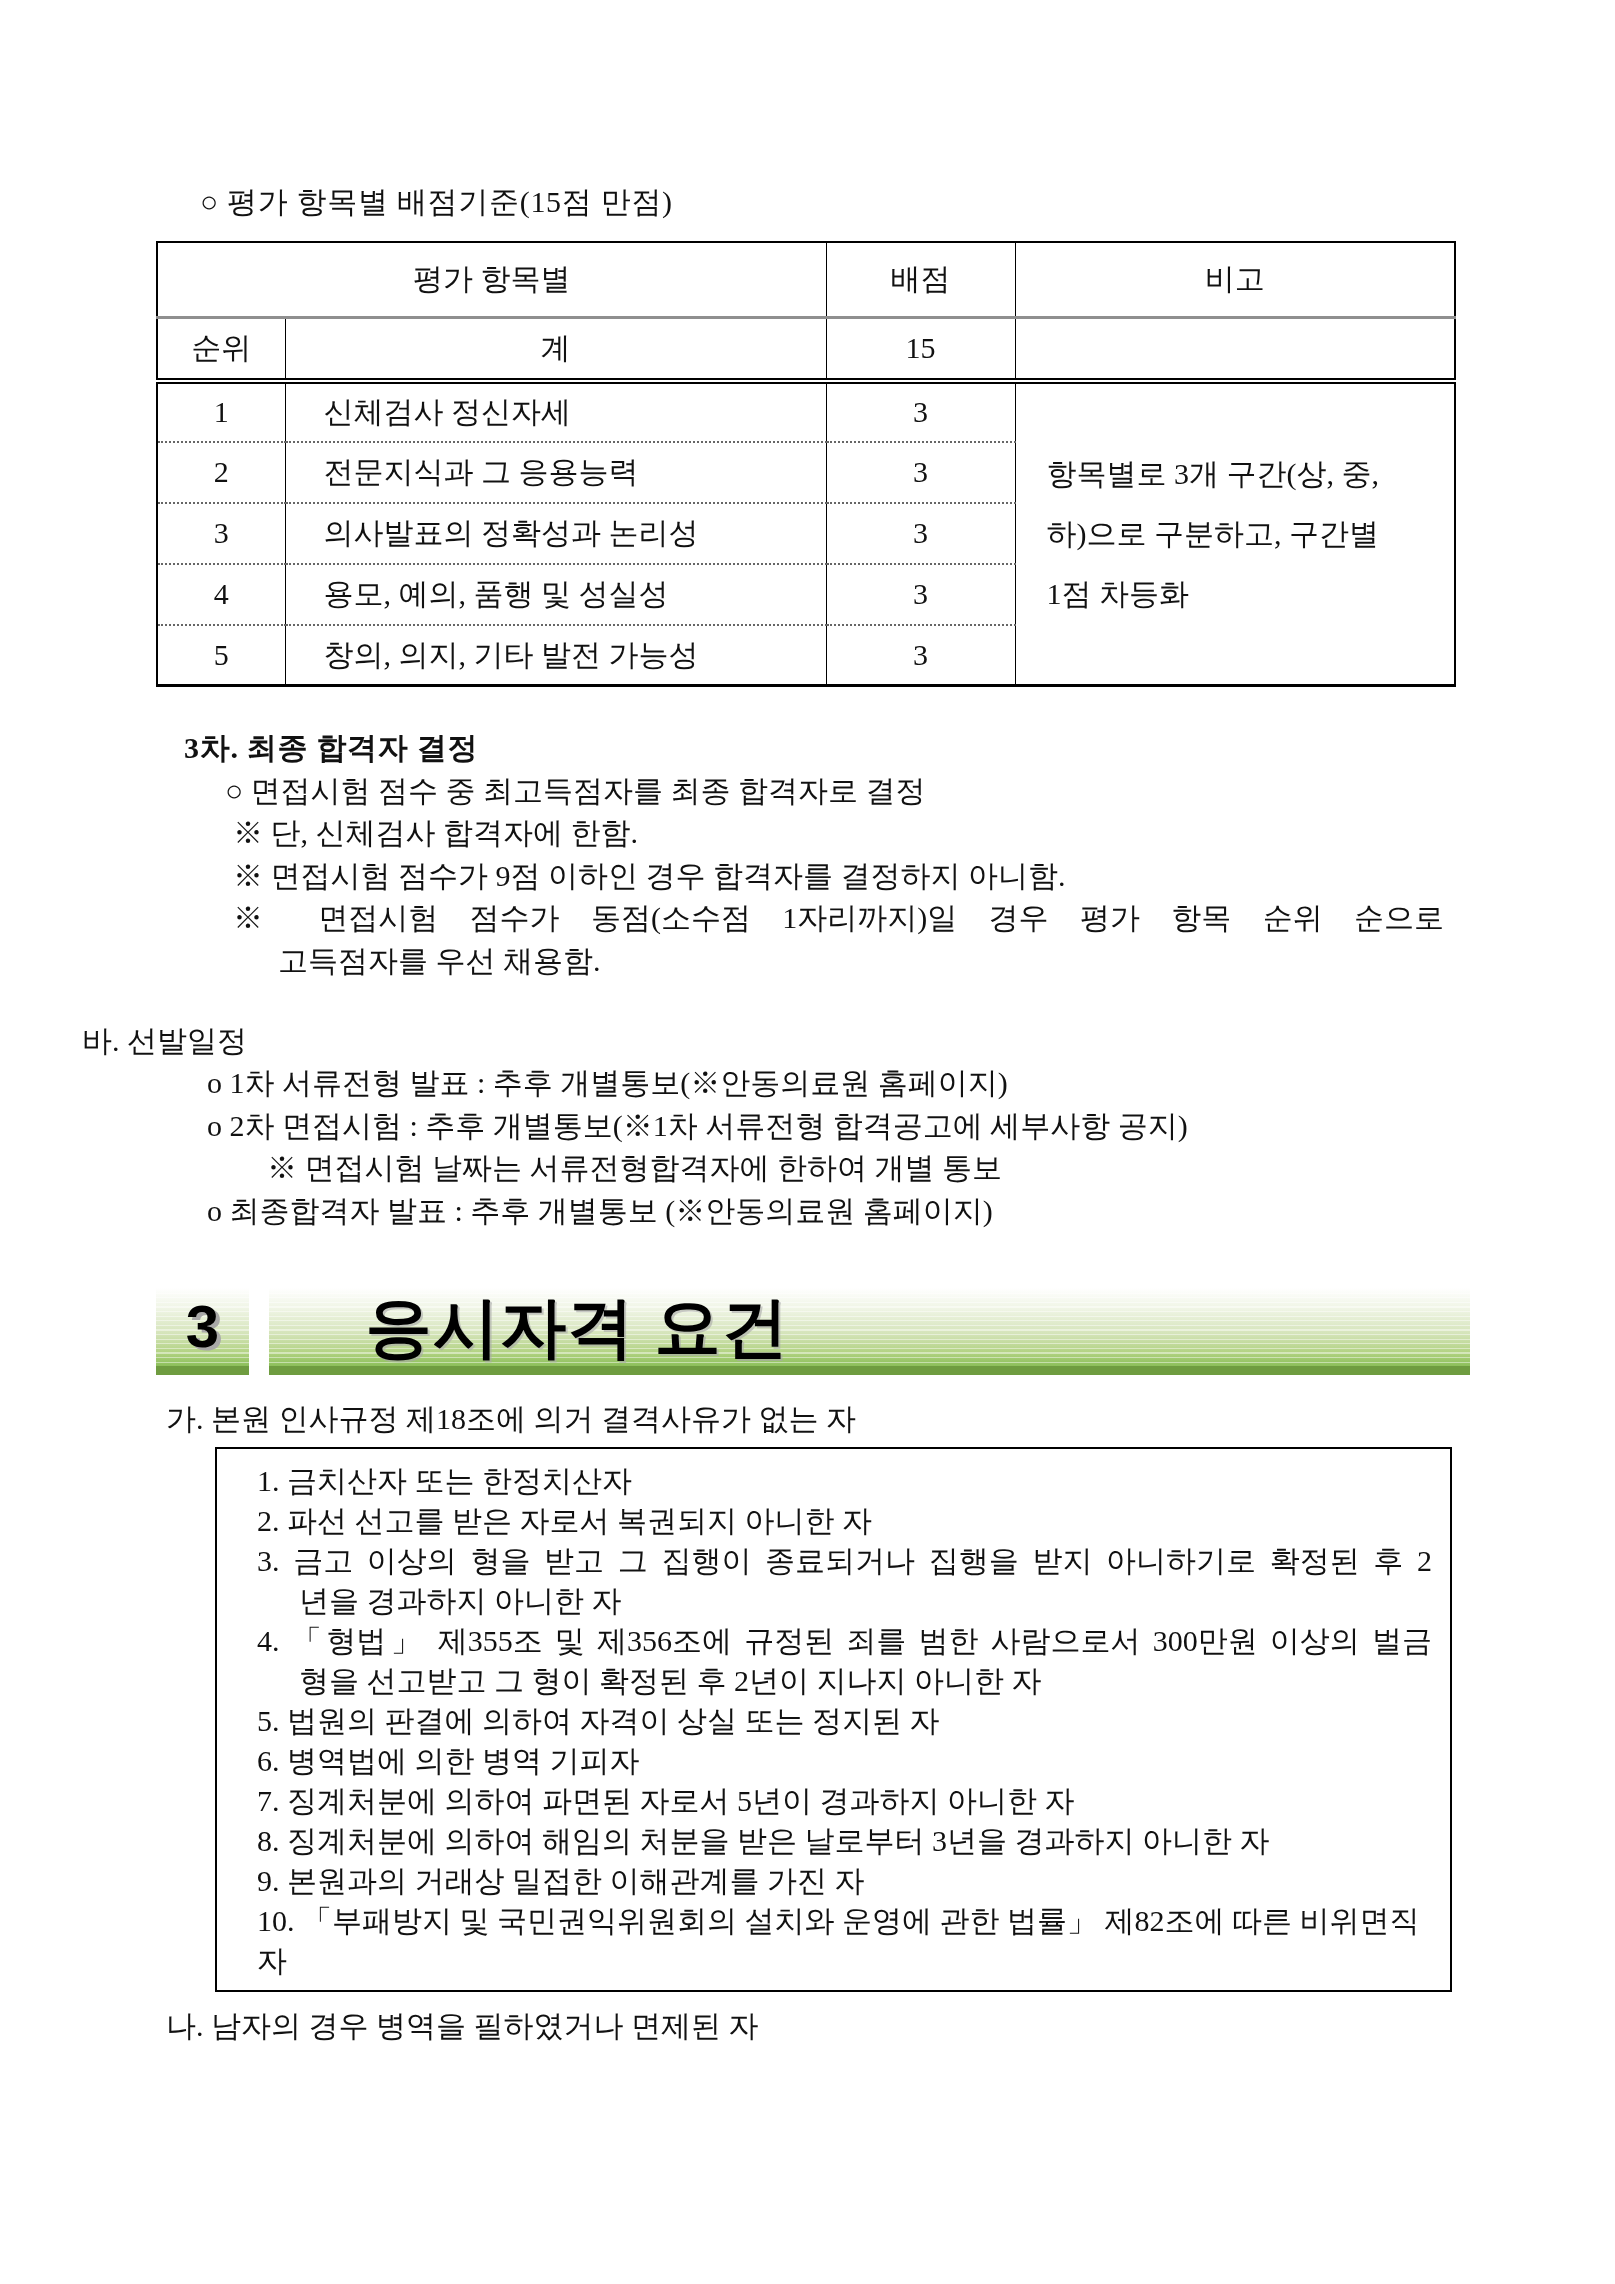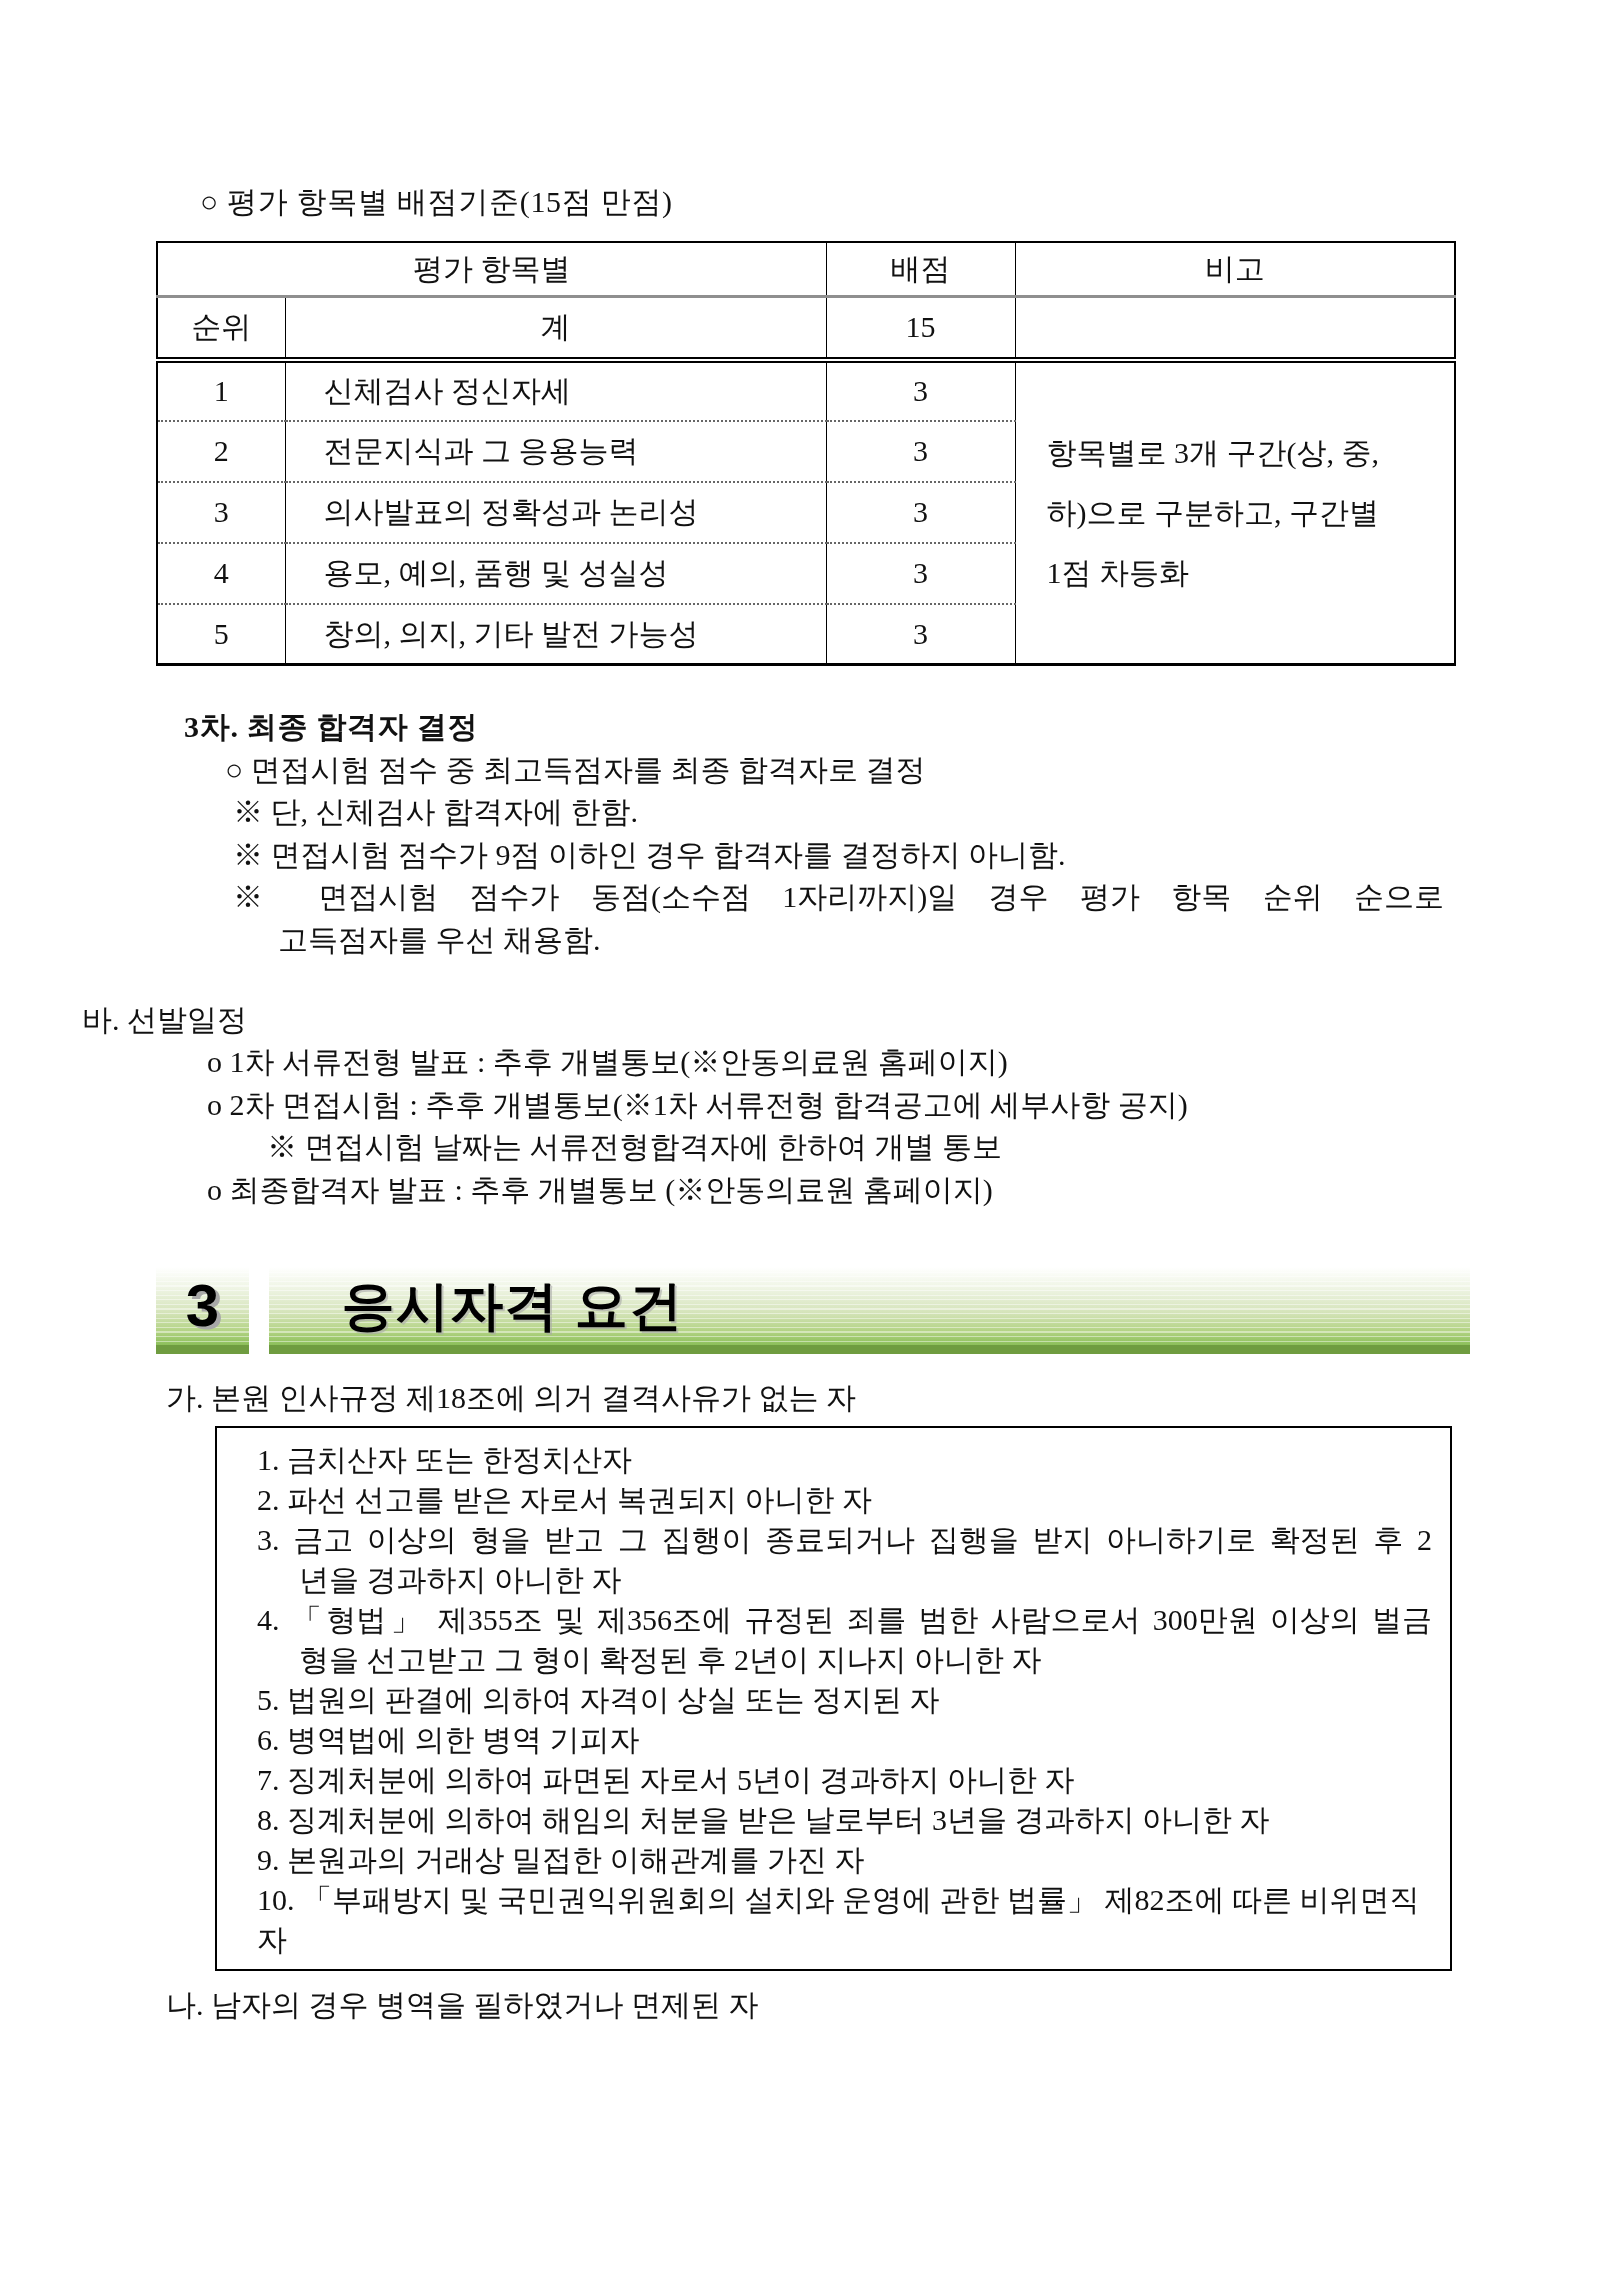--- a/index.html
+++ b/index.html
@@ -44,21 +44,21 @@
   table.eval col.c-score{width:189px;}
   table.eval col.c-note{width:440px;}
   table.eval td{
     border:1.3px solid #000;
     padding:0;
     text-align:center;
     vertical-align:middle;
     height:61px;
   }
   table.eval tr.t-head td{
-    height:55px;
+    height:76px;
     border-top:2.6px solid #000;
     border-bottom:3.9px solid #8f8f8f;
   }
   table.eval tr.t-sub td{
     height:63px;
     border-bottom:6.5px double #000;
   }
   table.eval td.first-col{border-left:2.6px solid #000;}
   table.eval td.last-col{border-right:2.6px solid #000;}
   table.eval tr.t-row td{border-top:2px dotted #666;}
@@ -127,24 +127,24 @@
     font-size:60px;
     line-height:1;
     color:#000;
     text-shadow:3.9px 3.3px 0 var(--shadow-gray);
   }
   .banner-gap{width:19.6px;background:#ffffff;}
   .banner-main{
     flex:1;
     display:flex;
     align-items:center;
-    padding-left:73px;
+    padding-left:97px;
     font-family:"Liberation Sans","DejaVu Sans",sans-serif;
     font-weight:bold;
-    font-size:53px;
+    font-size:66px;
     line-height:1;
     letter-spacing:1.3px;
     color:#000;
     text-shadow:2px 2px 0 rgba(168,168,168,0.6);
   }
 
   
   .qual-ga{margin-top:23.5px;margin-left:166px;}
   .qual-box{
     margin-top:6.5px;

